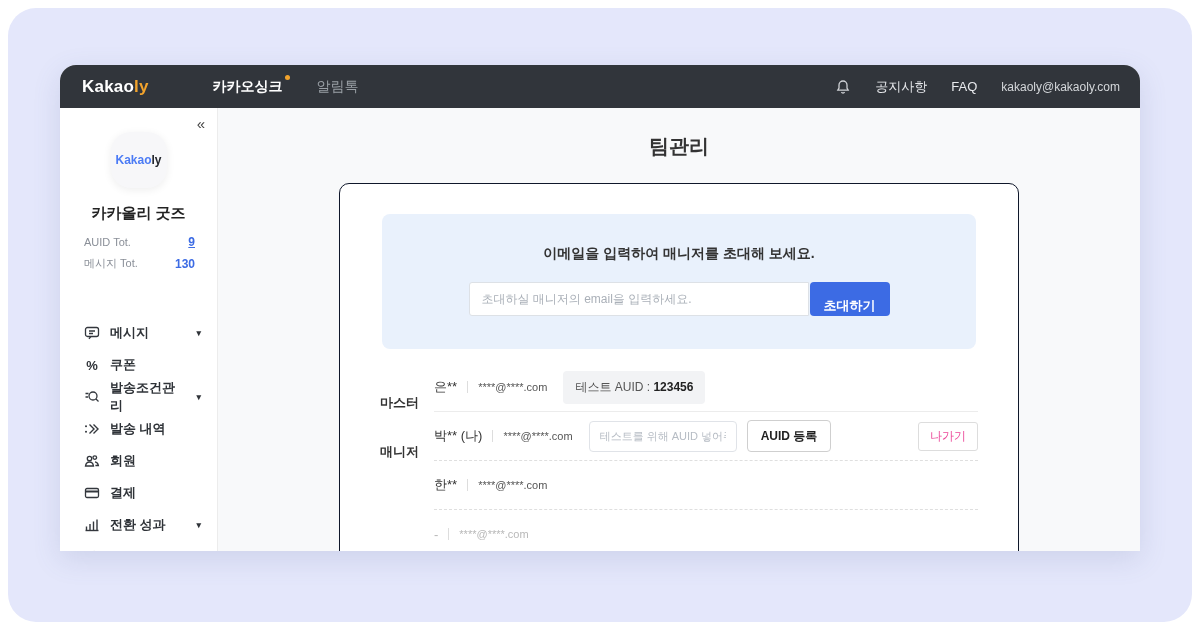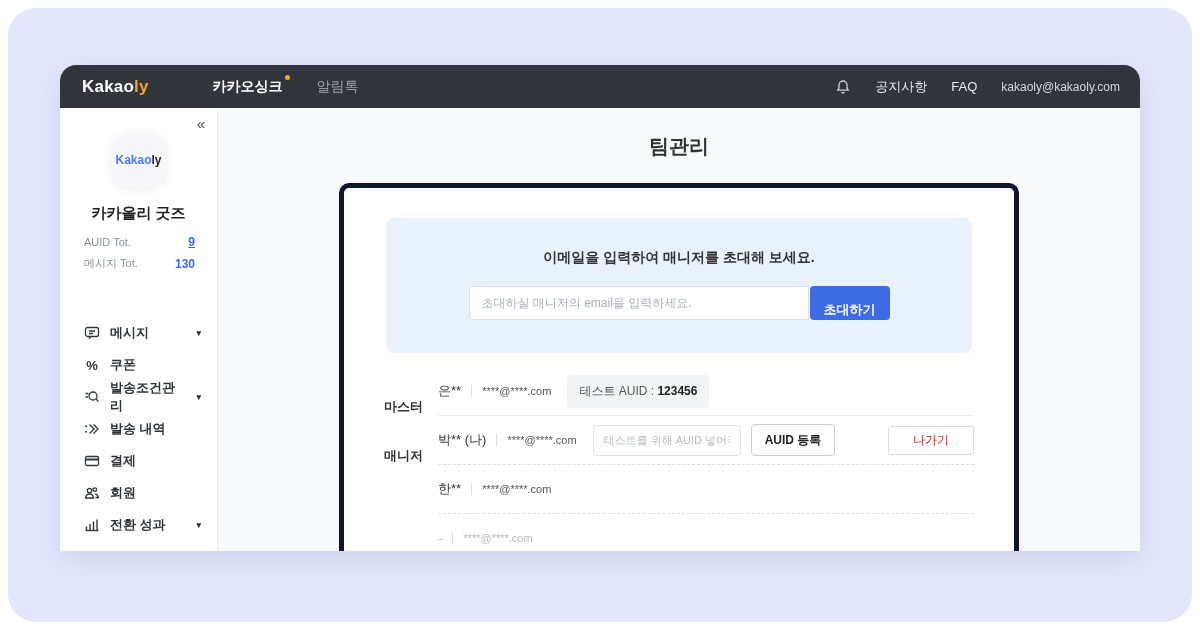--- a/index.html
+++ b/index.html
@@ -50,21 +50,21 @@
   .menu { margin:46px 16px 0 24px; }
   .menu-item { height:32px; display:flex; align-items:center; gap:10px;
                font-size:13px; font-weight:600; color:#2f3338; cursor:pointer; }
   .menu-item svg { width:16px; height:16px; flex-shrink:0; }
   .pct { font-size:13px; font-weight:bold; width:16px; text-align:center; color:#2f3338; }
   .caret { margin-left:auto; font-size:9px; color:#2f3338; }
 
   
   .content { flex:1; background:#f8f9fa; overflow:hidden; }
   .page-title { text-align:center; margin-top:25px; font-size:20px; font-weight:bold; color:#333; }
-  .card { width:680px; margin:23px auto 0; background:#fff; border:5px solid #0f172a;
+  .card { width:680px; margin:23px auto 0; background:#fff; border:1px solid #0f172a;
           border-radius:10px 10px 0 0; height:430px; box-shadow:0 1px 3px rgba(0,0,0,.02); }
 
   .invite-box { margin:30px 42px 0; background:#e9f1fc; border-radius:8px; padding:31px 0 33px; }
   .invite-msg { text-align:center; font-size:14px; font-weight:bold; color:#333; }
   .invite-row { display:flex; justify-content:center; margin-top:19px; }
   .invite-input { width:340px; height:34px; border:1px solid #dde1e6; border-radius:3px 0 0 3px;
                   padding:0 12px; font-size:12px; color:#333; background:#fff; outline:none;
                   font-family:"Liberation Sans", sans-serif; }
   .invite-input::placeholder { color:#aab0b8; }
   .invite-btn { height:34px; padding:15px 14px; background:#3c6be4; color:#fff; border:none;
@@ -85,22 +85,22 @@
   .badge { background:#f2f3f5; border-radius:4px; padding:8px 12px; font-size:12px;
            color:#555; margin-left:6px; white-space:nowrap; }
   .badge b { color:#222; }
   .auid-input { width:148px; height:31px; border:1px solid #e0e3e8; border-radius:4px;
                 padding:0 10px; font-size:11px; color:#333; margin-left:6px; outline:none;
                 font-family:"Liberation Sans", sans-serif; }
   .auid-input::placeholder { color:#b6bcc4; }
   .auid-btn { height:32px; padding:0 13px; background:#fff; border:1px solid #cfcfcf;
               border-radius:4px; font-size:12px; font-weight:bold; color:#222; cursor:pointer;
               font-family:"Liberation Sans", sans-serif; }
-  .leave-btn { margin-left:auto; height:29px; padding:0 24px; background:#fff;
-               border:1px solid #ddd; border-radius:3px; font-size:12px; color:#b91c1c;
+  .leave-btn { margin-left:auto; height:29px; padding:0 11px; background:#fff;
+               border:1px solid #ddd; border-radius:3px; font-size:12px; color:#ec4899;
                cursor:pointer; font-family:"Liberation Sans", sans-serif; }
   .muted .a-name, .muted .a-email { color:#b8b8b8; }
 </style>
 </head>
 <body>
 
 <div class="frame"></div>
 
 <div class="app">
 
@@ -175,33 +175,33 @@
         </div>
         <div class="menu-item">
           <svg viewBox="0 0 16 16" fill="none" stroke="#33373d" stroke-width="1.4">
             <path d="M2 5.2h.01M2 10.8h.01" stroke-linecap="round" stroke-width="2"></path>
             <path d="M5.5 3.5L10 8l-4.5 4.5M9.5 3.5L14 8l-4.5 4.5"></path>
           </svg>
           <span>발송 내역</span>
         </div>
         <div class="menu-item">
           <svg viewBox="0 0 16 16" fill="none" stroke="#33373d" stroke-width="1.3">
-            <rect x="1.5" y="3.5" width="13" height="9" rx="1.5"></rect>
-              <path d="M1.5 6.5h13" stroke-width="2"></path>
-          </svg>
-          <span>결제</span>
-        </div>
-        <div class="menu-item">
-          <svg viewBox="0 0 16 16" fill="none" stroke="#33373d" stroke-width="1.3">
             <circle cx="5.5" cy="5.5" r="2.2"></circle>
               <circle cx="10.8" cy="4.6" r="1.8"></circle>
             <path d="M1.5 13c.4-2.6 2-4 4-4s3.6 1.4 4 4z"></path>
               <path d="M11 8.8c1.8.2 3 1.4 3.4 3.7h-3"></path>
           </svg>
           <span>회원</span>
+        </div>
+        <div class="menu-item">
+          <svg viewBox="0 0 16 16" fill="none" stroke="#33373d" stroke-width="1.3">
+            <rect x="1.5" y="3.5" width="13" height="9" rx="1.5"></rect>
+              <path d="M1.5 6.5h13" stroke-width="2"></path>
+          </svg>
+          <span>결제</span>
         </div>
         <div class="menu-item">
           <svg viewBox="0 0 16 16" fill="none" stroke="#33373d" stroke-width="1.4">
             <path d="M2.5 13V9.5M6 13V7M9.5 13V4.5M13 13V2.5"></path>
               <path d="M1.5 13.5h13"></path>
           </svg>
           <span>전환 성과</span>
           <span class="caret">▾</span>
         </div>
         <div class="menu-item">

